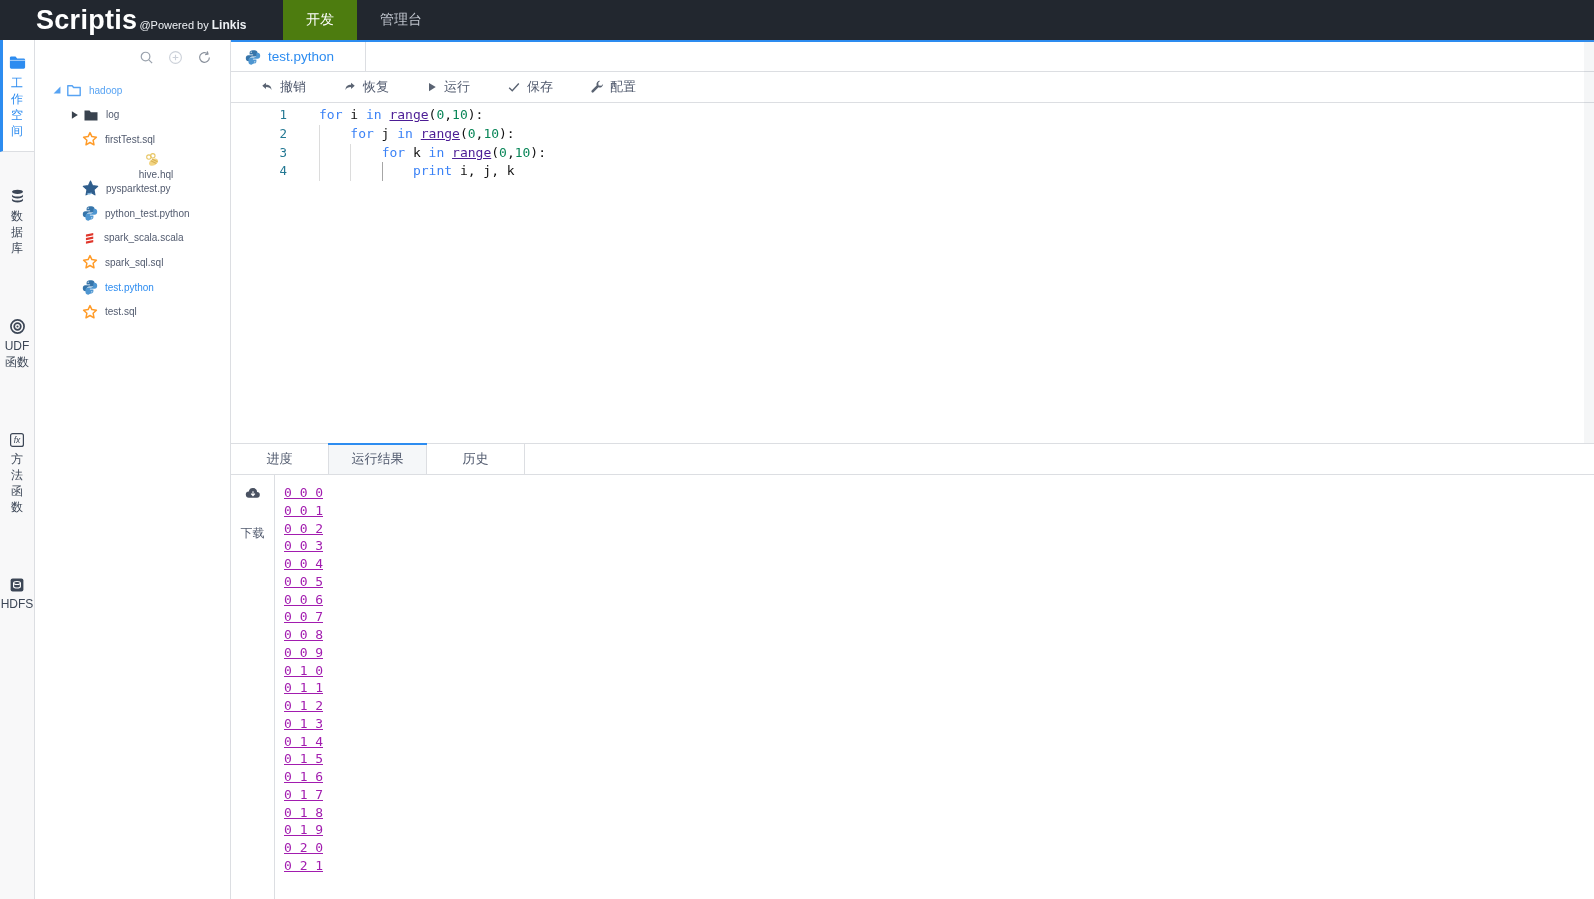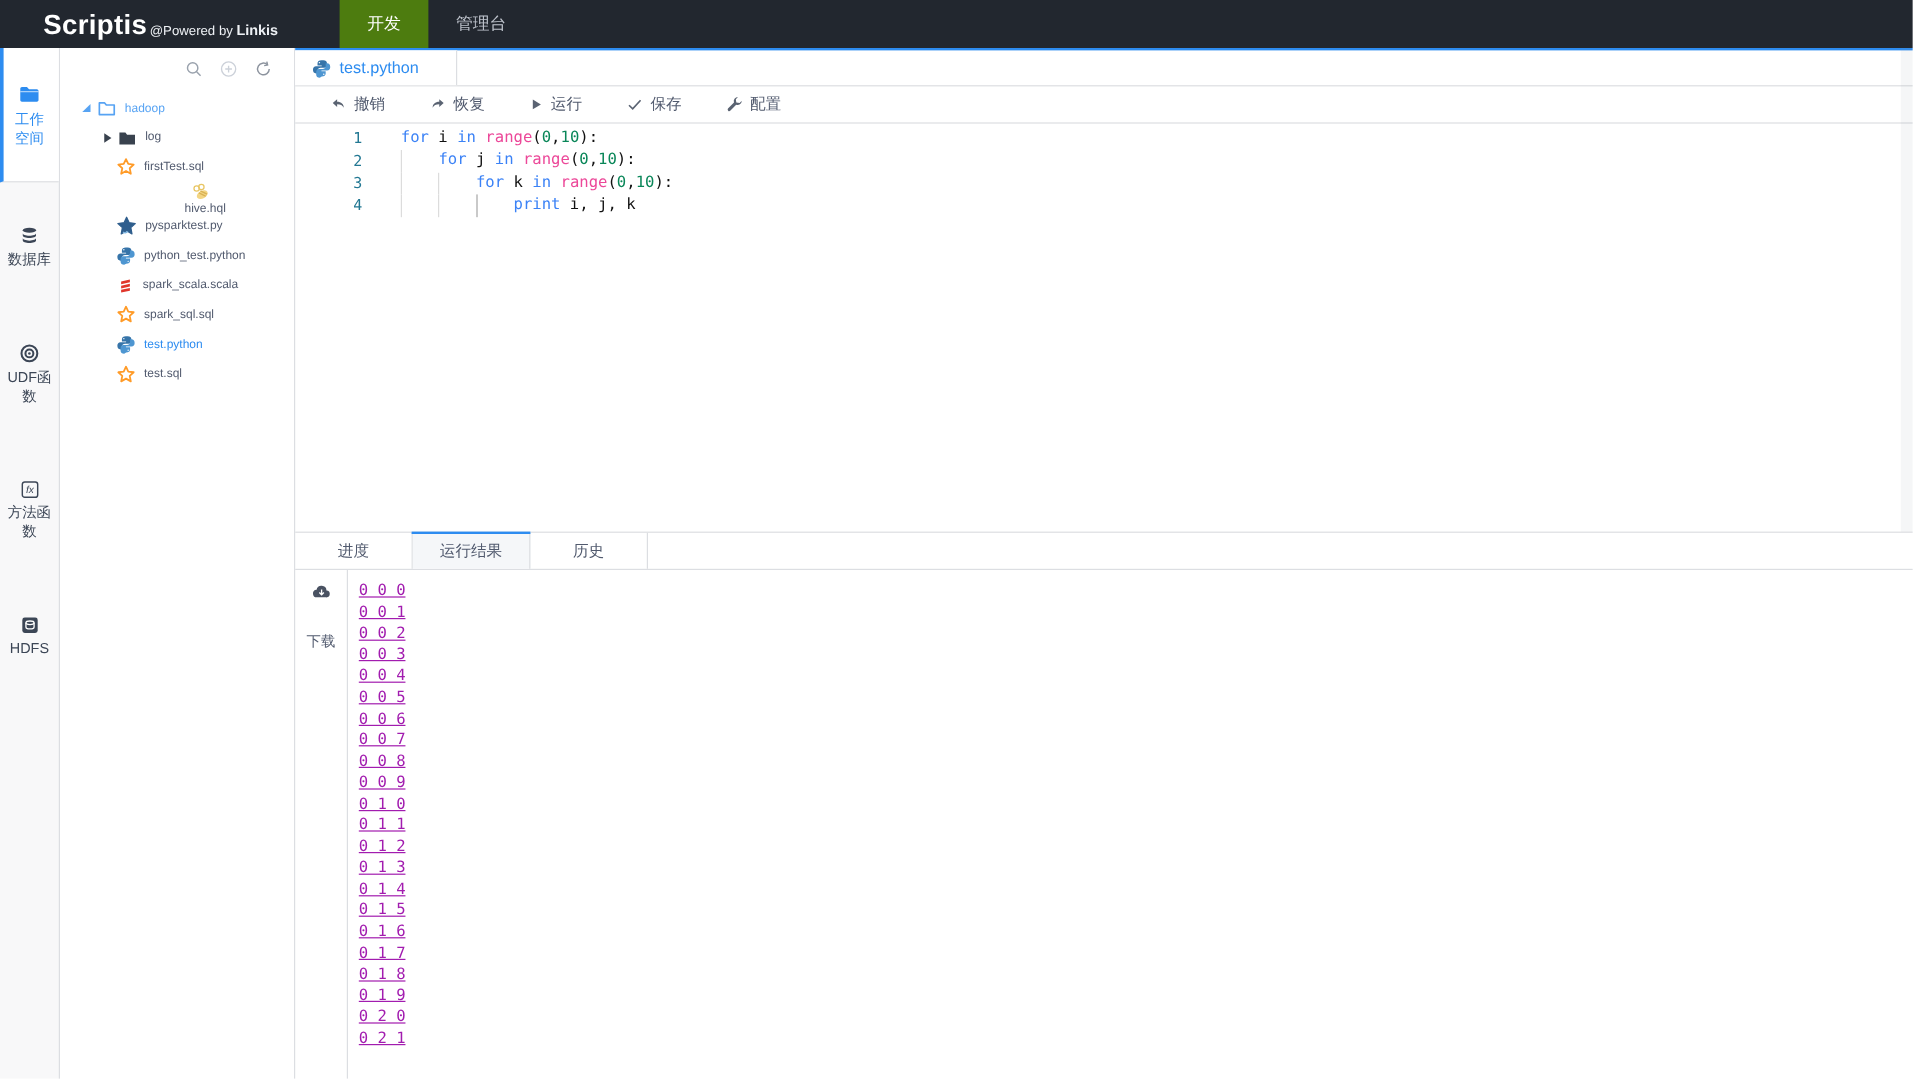--- a/index.html
+++ b/index.html
@@ -2,33 +2,33 @@
 <html><head>
 <meta charset="utf-8">
 <style>
   * { margin:0; padding:0; box-sizing:border-box; }
   html,body { width:1594px; height:899px; overflow:hidden; background:#fff;
     font-family:"Liberation Sans","DejaVu Sans",sans-serif; }
 
   
   .header { height:40px; background:#22272f; display:flex; align-items:stretch; }
   .logo-wrap { width:283px; display:flex; align-items:center; padding-left:36px; }
-  .logo-main { color:#fff; font-size:23px; font-weight:700; letter-spacing:.3px; }
+  .logo-main { color:#fff; font-size:27px; font-weight:700; letter-spacing:.3px; }
   .logo-sub  { color:#eef1f5; font-size:11px; margin-left:2px; margin-top:10px; }
   .logo-brand{ font-weight:700; font-size:12px; }
   .header-tabs { display:flex; align-items:stretch; }
   .header-tab { display:flex; align-items:center; justify-content:center; padding:0 23px;
     font-size:14px; color:#bfc4cd; cursor:pointer; }
   .header-tab.active { background:#4d7c0f; color:#fff; }
 
   
   .main { display:flex; height:859px; }
 
   
-  .activity { width:50px; border-right:1px solid #dcdee2; background:#f8f8f9; }
+  .activity { width:35px; border-right:1px solid #dcdee2; background:#f8f8f9; }
   .activity-item { display:flex; flex-direction:column; align-items:center; justify-content:center;
     gap:3px; color:#3c4656; font-size:12px; line-height:16px; text-align:center;
     cursor:pointer; padding:0 6px; }
   .activity-item.active { height:112px; background:#fff; border-left:3px solid #2d8cf0;
     border-bottom:1px solid #dcdee2; color:#2d8cf0; padding-right:9px; }
   .activity-item:not(.active) { margin-top:62px;justify-content:center; }
   .activity-item:nth-child(2) { margin-top:36px; }
   .activity-item .icon { display:flex; }
 
   
@@ -57,21 +57,21 @@
   .toolbar-btn { display:flex; align-items:center; gap:6px; font-size:13px; color:#515a6e; cursor:pointer; }
   .toolbar-btn .icon { display:flex; }
 
   .editor { height:340px; padding-top:3px;
     font-family:"DejaVu Sans Mono","Liberation Mono",monospace; font-size:13px; }
   .code-line { display:flex; height:18.8px; line-height:18.8px; white-space:pre; }
   .ln { width:56px; text-align:right; color:#237893; font-size:12.5px; }
   .code { margin-left:32px; position:relative; }
   .guide { position:absolute; top:0; bottom:0; width:1px; background:#dcdcdc; }
   .guide.active { background:#a6a6a6; }
-  .tok-kw { color:#3b82f6; } .tok-fn { color:#ec4899; }
+  .tok-kw { color:#3b82f6; } .tok-fn { color:#4c1d95;text-decoration:underline; }
   .tok-num { color:#098658; } .tok-pl { color:#111; }
 
   .bottom-tabbar { height:32px; border-top:1px solid #dcdee2; border-bottom:1px solid #dcdee2; display:flex; }
   .bottom-tab { width:98px; display:flex; align-items:center; justify-content:center; font-size:13px;
     color:#515a6e; border-right:1px solid #dcdee2; cursor:pointer; position:relative; }
   .bottom-tab.active { background:#f5f7f9; }
   .bottom-tab.active::before { content:""; position:absolute; top:-1px; left:-1px; right:-1px;
     height:2px; background:#2d8cf0; }
 
   .results { flex:1; display:flex; min-height:0; }

